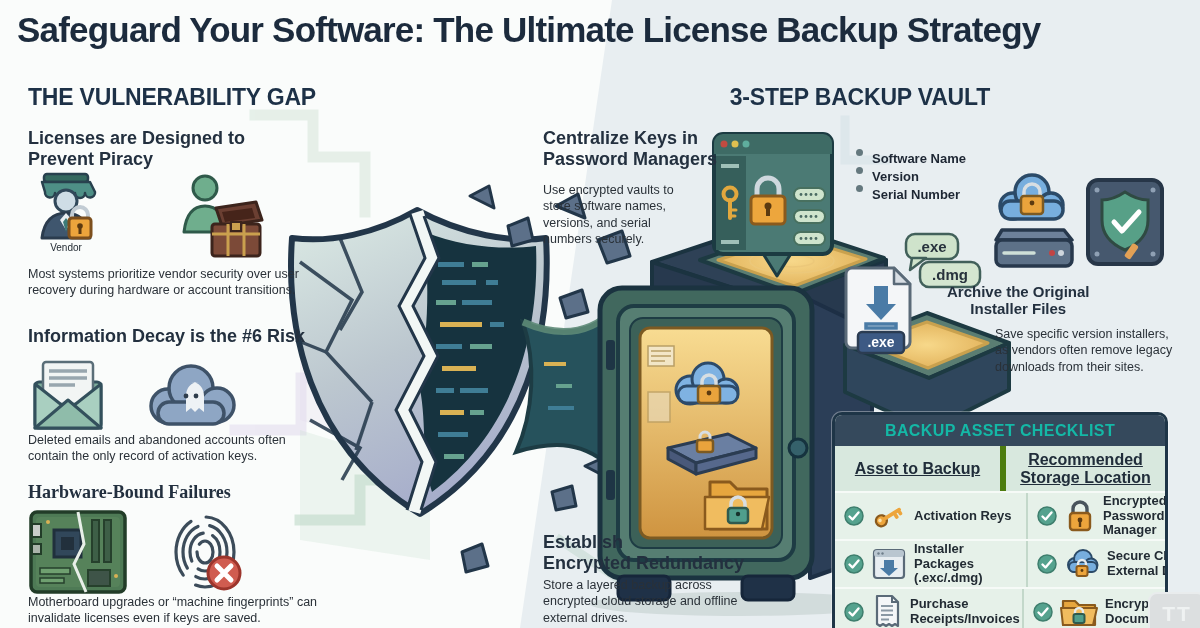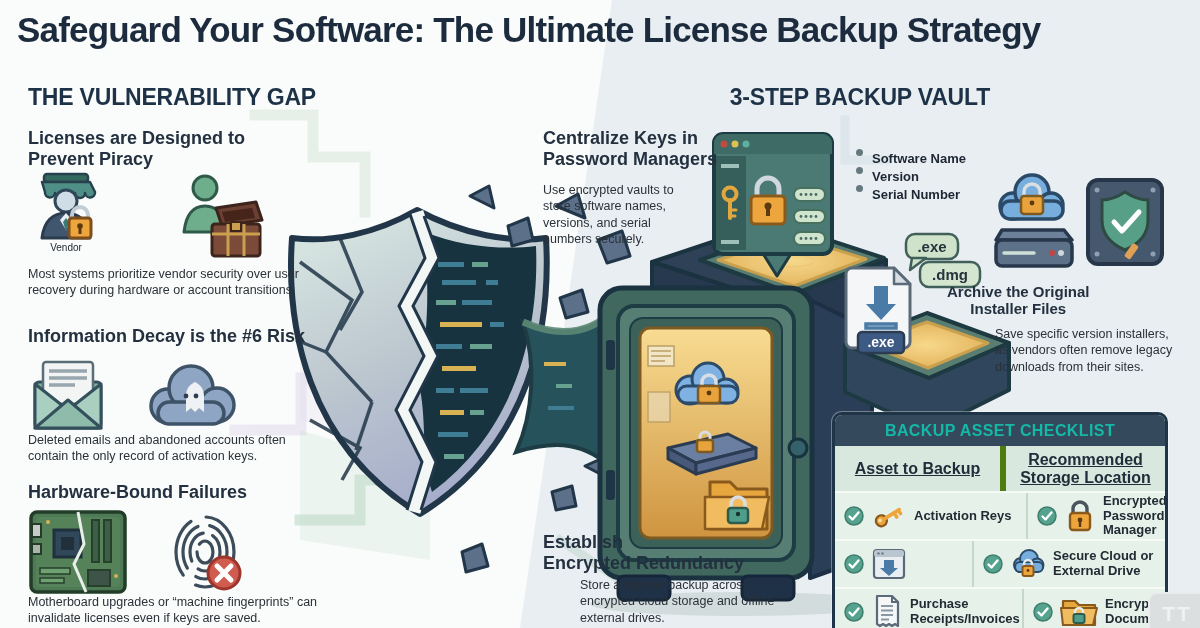--- a/index.html
+++ b/index.html
@@ -380,21 +380,21 @@
         <circle cx="77" cy="45" r="17"></circle>
       <rect x="18" y="42" width="66" height="22" rx="11"></rect>
     </g>
     <path d="M51,22 c8,0 13,6 13,14 v16 l-5,-4 -4,4 -4,-4 -5,4 v-16 c0,-8 5,-14 13,-14 Z" fill="#eef2f5"></path>
     <circle cx="46" cy="36" r="2.4" fill="#2f3d4c"></circle>
       <circle cx="56" cy="36" r="2.4" fill="#2f3d4c"></circle>
   </svg>
 
   <div class="abs sec-body" style="left:28px;top:432px;width:300px;">Deleted emails and abandoned accounts often contain the only record of activation keys.</div>
 
-  <div class="abs sec-title" style="left:28px;top:482px;">Harbware-Bound Failures</div>
+  <div class="abs sec-title" style="left:28px;top:482px;font-family:Liberation Serif, serif;">Harbware-Bound Failures</div>
 
   <svg class="abs" style="left:26px;top:506px;z-index:2;" width="104" height="92" viewBox="0 0 104 92">
     <rect x="5" y="6" width="94" height="80" rx="6" fill="#4e7a55" stroke="#223c28" stroke-width="3.5"></rect>
     <rect x="10" y="11" width="84" height="70" rx="4" fill="#5d8a5f" opacity="0.5"></rect>
     <rect x="6" y="18" width="9" height="13" fill="#c8ccc8" stroke="#223c28" stroke-width="2"></rect>
     <rect x="6" y="38" width="9" height="10" fill="#aab4aa" stroke="#223c28" stroke-width="2"></rect>
     <rect x="28" y="24" width="27" height="27" fill="#31475a" stroke="#20303c" stroke-width="3"></rect>
     <rect x="35" y="31" width="13" height="13" fill="#22303c"></rect>
     <rect x="66" y="14" width="7" height="42" fill="#3e5f47" stroke="#26402c" stroke-width="2"></rect>
     <rect x="78" y="14" width="7" height="42" fill="#3e5f47" stroke="#26402c" stroke-width="2"></rect>
@@ -439,21 +439,21 @@
       <span class="bullet-text">Serial Number</span>
     </div>
   </div>
 
   <div class="abs sec-title" style="left:947px;top:283px;font-size:15px;text-align:center;">Archive the Original
 Installer Files</div>
   <div class="abs sec-body" style="left:995px;top:326px;width:185px;">Save specific version installers, as vendors often remove legacy downloads from their sites.</div>
 
   <div class="abs sec-title" style="left:543px;top:532px;">Establish
 Encrypted Redundancy</div>
-  <div class="abs sec-body" style="left:543px;top:577px;width:215px;margin-left:37px;">Store a layered backup across encrypted cloud storage and offline external drives.</div>
+  <div class="abs sec-body" style="left:543px;top:577px;width:215px;">Store a layered backup across encrypted cloud storage and offline external drives.</div>
 
   <div class="abs checklist">
     <div class="checklist-header">BACKUP ASSET CHECKLIST</div>
     <div class="checklist-cols">
       <div class="checklist-col" style="white-space:pre-line;">Asset to Backup</div>
       <div class="checklist-col" style="white-space:pre-line;">Recommended
 Storage Location</div>
     </div>
 
     <div class="checklist-row">
@@ -493,20 +493,21 @@
           <polyline points="5.5,10.5 8.5,13.5 14.5,6.5" fill="none" stroke="#ffffff" stroke-width="2.4" stroke-linecap="round" stroke-linejoin="round"></polyline>
         </svg>
         <svg width="36" height="34" viewBox="0 0 36 34">
           <rect x="3" y="3" width="30" height="28" rx="3" fill="#e8eef2" stroke="#5a6a78" stroke-width="2.2"></rect>
           <rect x="3" y="3" width="30" height="7" rx="3" fill="#b9c6d0"></rect>
           <circle cx="7.5" cy="6.5" r="1.2" fill="#6e7e8a"></circle>
             <circle cx="11.5" cy="6.5" r="1.2" fill="#6e7e8a"></circle>
           <rect x="13" y="13" width="10" height="8" fill="#4a7ba6"></rect>
           <polygon points="9,21 27,21 18,29" fill="#4a7ba6"></polygon>
         </svg>
+        <div class="cell-text">Installer Packages (.exc/.dmg)</div>
       </div>
       <div class="checklist-cell">
         <svg width="20" height="20" viewBox="0 0 20 20">
           <circle cx="10" cy="10" r="9" fill="#55a28e" stroke="#3e7e6d" stroke-width="1.5"></circle>
           <polyline points="5.5,10.5 8.5,13.5 14.5,6.5" fill="none" stroke="#ffffff" stroke-width="2.4" stroke-linecap="round" stroke-linejoin="round"></polyline>
         </svg>
         <svg width="36" height="32" viewBox="0 0 36 32">
           <g fill="#77aede" stroke="#2b4a68" stroke-width="2">
             <circle cx="11" cy="17" r="7"></circle>
               <circle cx="19" cy="11" r="9"></circle>

